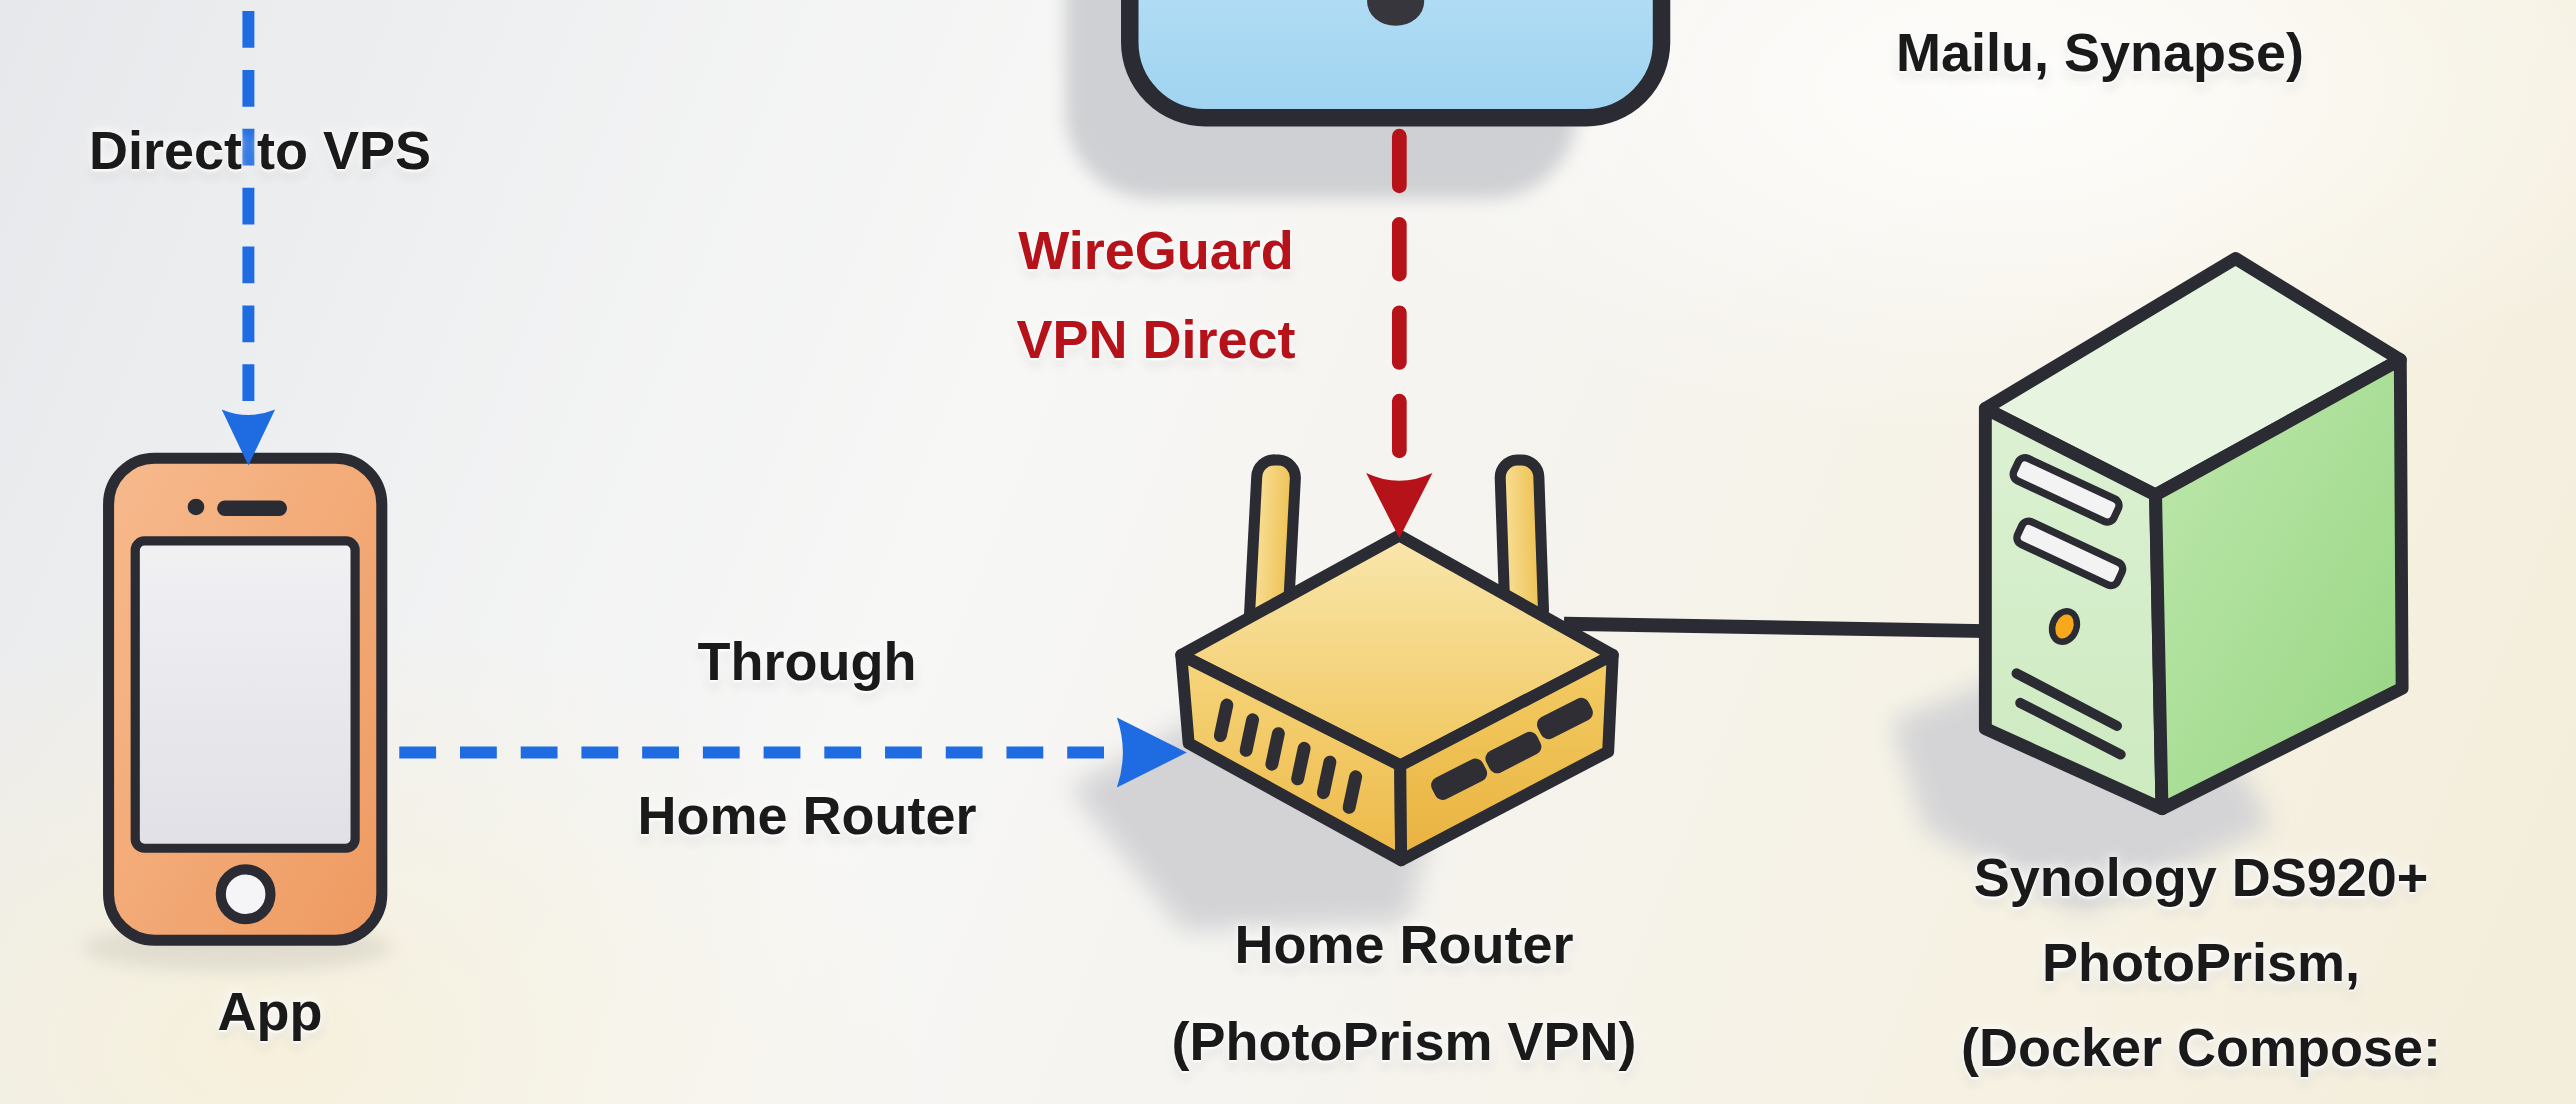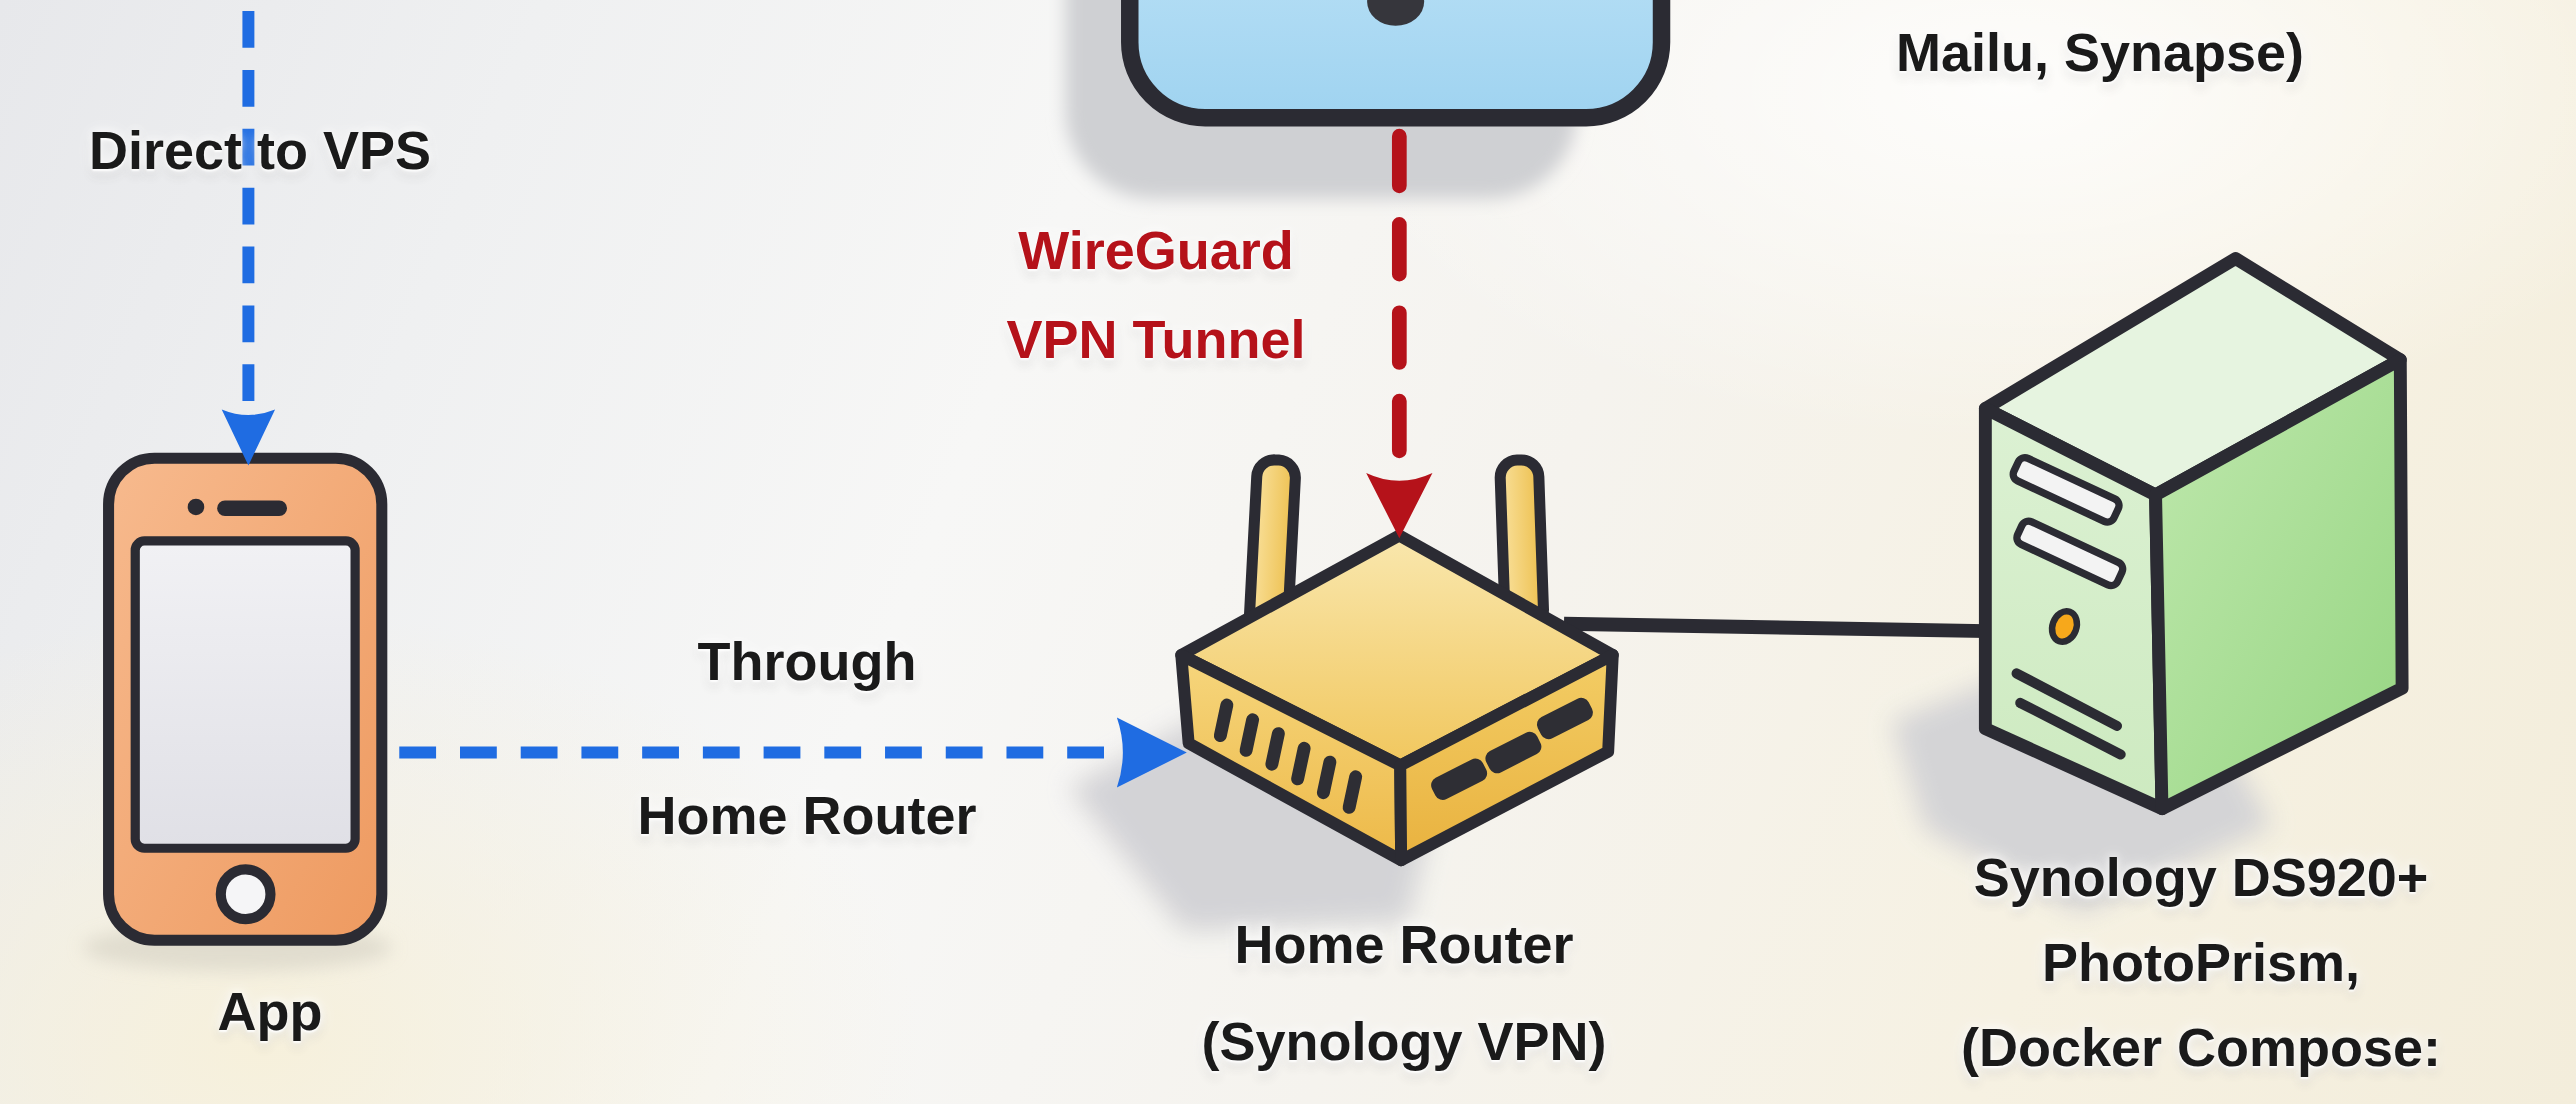--- a/index.html
+++ b/index.html
@@ -149,33 +149,33 @@
       <path class="blue-fill" d="M1290 818 L1214 780 Q1227 818 1214 856 Z"></path>
     </g>
   </svg>
 
   <div class="label" style="left:260px;top:109px;">Direct to VPS</div>
 
   <div class="label" style="left:2100px;top:11px;">Mailu, Synapse)</div>
 
   <div class="label red lh97" style="left:1156px;top:184px;margin-top:22px;">
     <span class="ln">WireGuard</span>
-    <span class="ln">VPN Tunnel</span>
+    <span class="ln">VPN Direct</span>
   </div>
 
   <div class="label" style="left:807px;top:620px;">Through</div>
   <div class="label" style="left:807px;top:774px;">Home Router</div>
 
   <div class="label lh118" style="left:270px;top:957px;">
     <span class="ln">App</span>
   </div>
 
   <div class="label lh105" style="left:1404px;top:896px;">
     <span class="ln">Home Router</span>
-    <span class="ln">(Synology VPN)</span>
+    <span class="ln">(PhotoPrism VPN)</span>
   </div>
 
   <div class="label lh92" style="left:2201px;top:835px;">
     <span class="ln">Synology DS920+</span>
     <span class="ln">PhotoPrism,</span>
     <span class="ln">(Docker Compose:</span>
   </div>
 
 </div>
 

